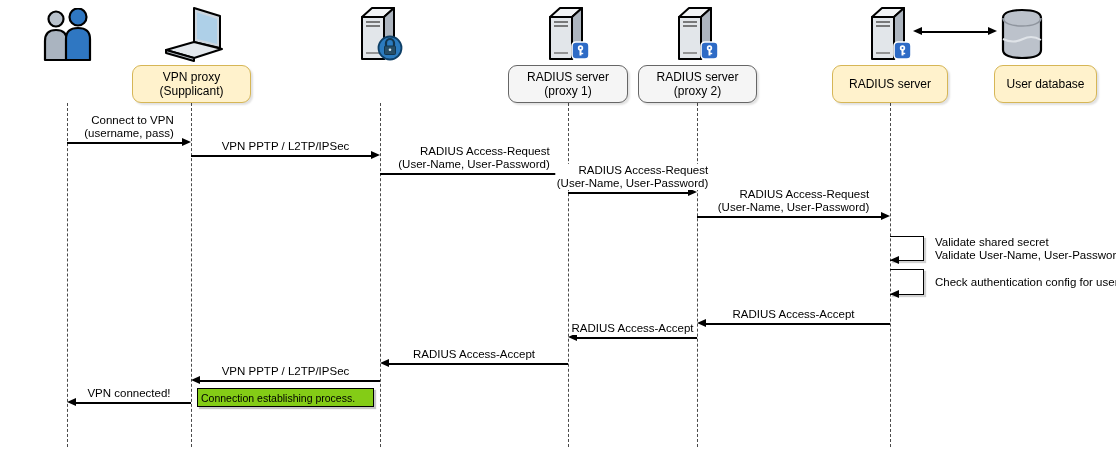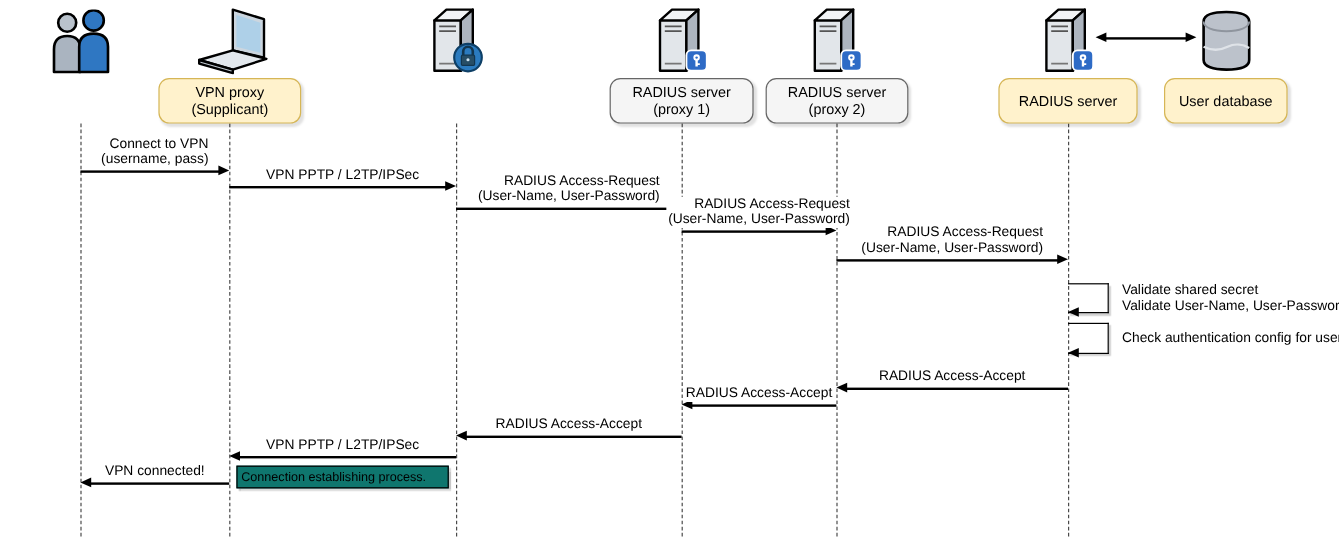--- a/index.html
+++ b/index.html
@@ -25,21 +25,21 @@
     position:absolute;transform:translateX(-50%);font-size:11.5px;line-height:13px;
     white-space:nowrap;background:#fff;padding:0 2px;text-align:right;z-index:4;
   }
   .self-loop{
     position:absolute;width:34px;box-sizing:border-box;
     border:1.5px solid #000;border-left:none;z-index:3;
     box-shadow:2px 2px 1px rgba(0,0,0,0.18);
   }
   .self-label{position:absolute;font-size:11.5px;line-height:13px;white-space:nowrap;z-index:4;}
   .note-box{
-    position:absolute;background:#0f766e;border:1px solid #000;box-sizing:border-box;
+    position:absolute;background:#84cc16;border:1px solid #000;box-sizing:border-box;
     font-size:10.5px;display:flex;align-items:center;padding:0 3px;white-space:nowrap;
     box-shadow:2px 2px 1px rgba(0,0,0,0.22);z-index:4;
   }
 </style>
 </head>
 <body>
 
 <div id="stage">
   <div class="note-box" id="note" style="left: 197px; top: 388px; width: 177px; height: 19px;">
     <span>Connection establishing process.</span>
@@ -136,21 +136,21 @@
         <path d="M36.5 49.5 H39.2" stroke="#fff" stroke-width="1.4"></path>
       </svg></div>
     <div class="actor-box primary" style="left: 832px; width: 116px;">
       <div class="">RADIUS server</div>
     </div>
     <div class="actor-icon" style="left: 1022px; top: 8px;"><svg width="46" height="52" viewBox="0 0 46 52">
         <path d="M4 10 C4 4.5 12 2 23 2 C34 2 42 4.5 42 10 V42 C42 47.5 34 50 23 50 C12 50 4 47.5 4 42 Z" fill="#bcc2cb" stroke="#000" stroke-width="2.2"></path>
         <path d="M42 10 C42 15 34 18 23 18 C12 18 4 15 4 10" fill="none" stroke="#8f959e" stroke-width="1.6"></path>
         <path d="M4 31 C12 35 18 34 24 31 C30 28 37 29 42 32" fill="none" stroke="#dfe3e8" stroke-width="2"></path>
       </svg></div>
-    <div class="actor-box primary" style="left: 970px; width: 103px;">
+    <div class="actor-box primary" style="left: 994px; width: 103px;">
       <div class="">User database</div>
     </div>
     <div class="msg-line" style="top: 142px; width: 116px; left: 67px;"></div>
     <div class="ah-r" style="left: 182px; top: 138px;"></div>
     <div class="msg-label" style="left: 129px; top: 114px;">
       <div class="">Connect to VPN</div>
       <div class="">(username, pass)</div>
     </div>
     <div class="msg-line" style="top: 155px; width: 181px; left: 191px;"></div>
     <div class="ah-r" style="left: 371px; top: 151px;"></div>

